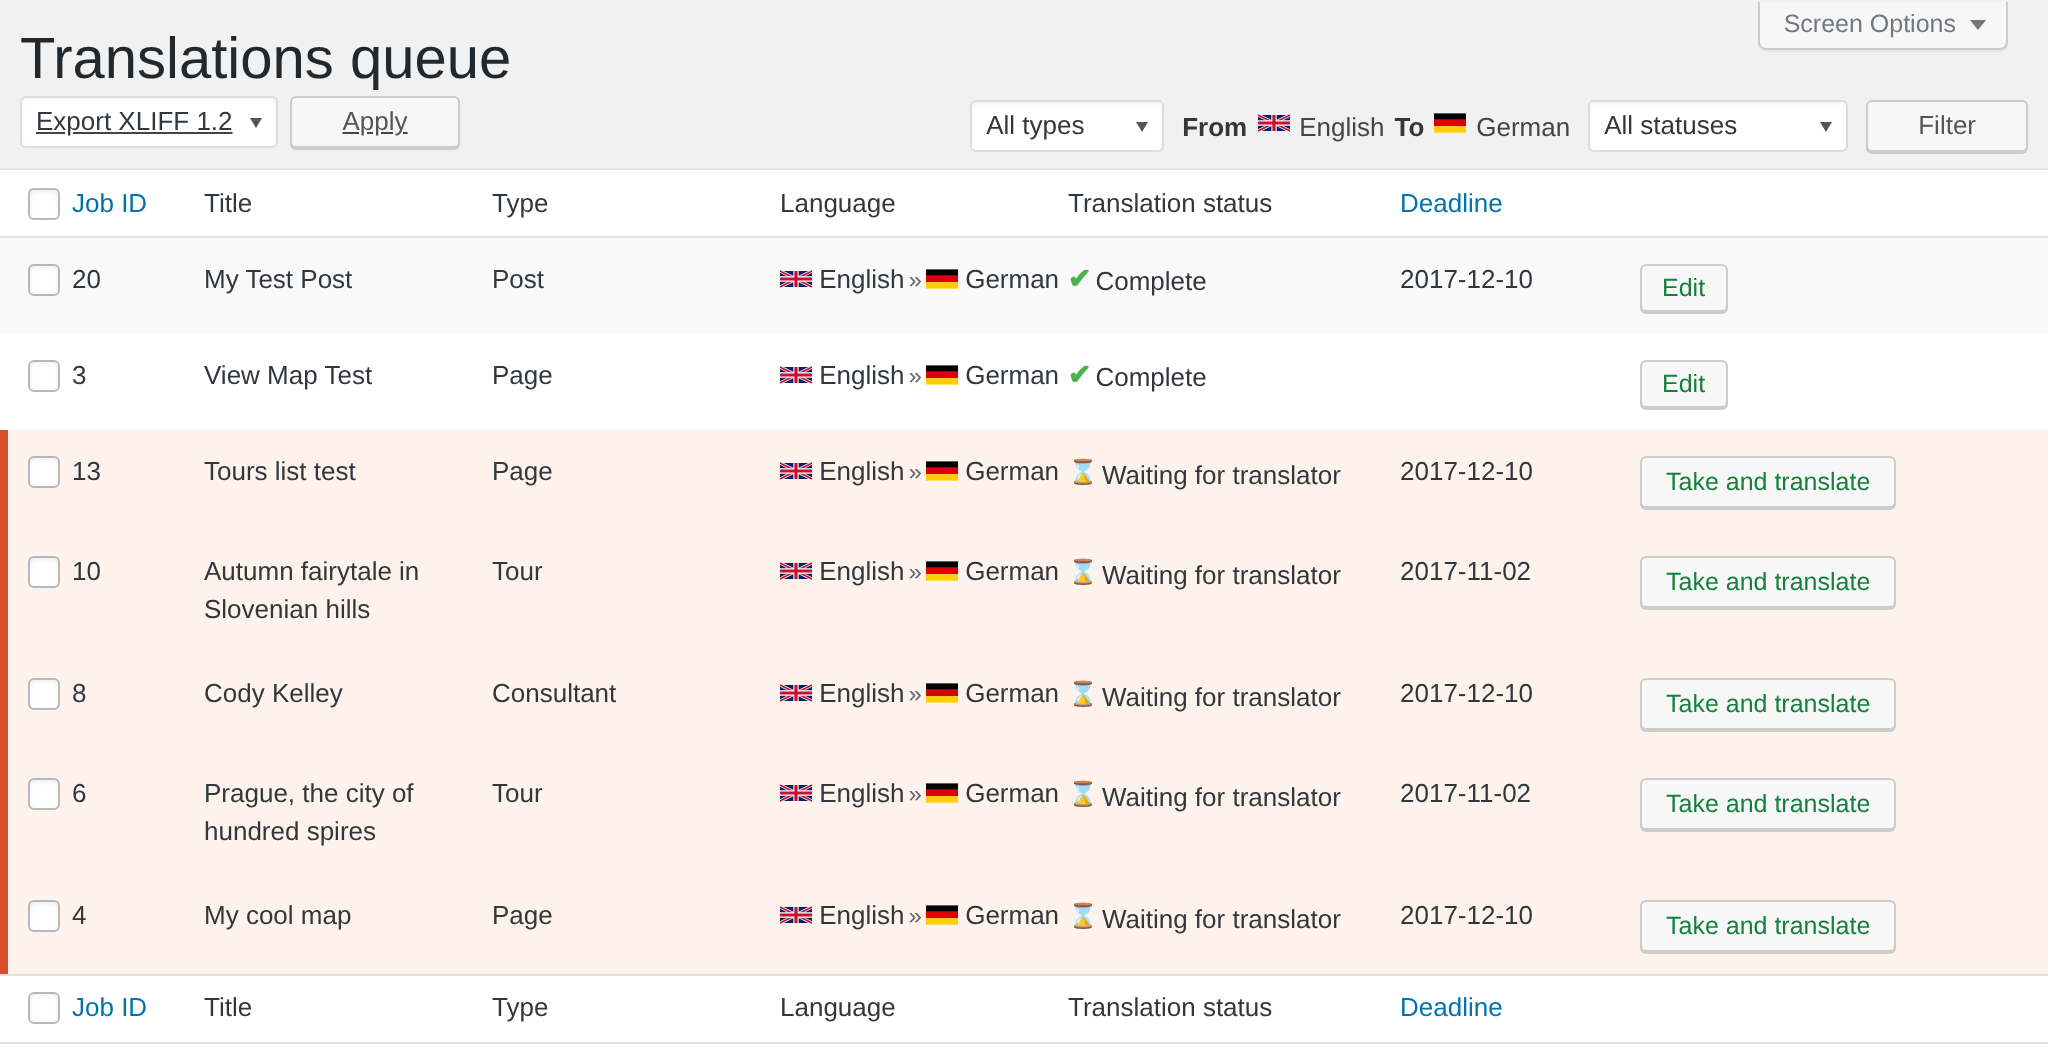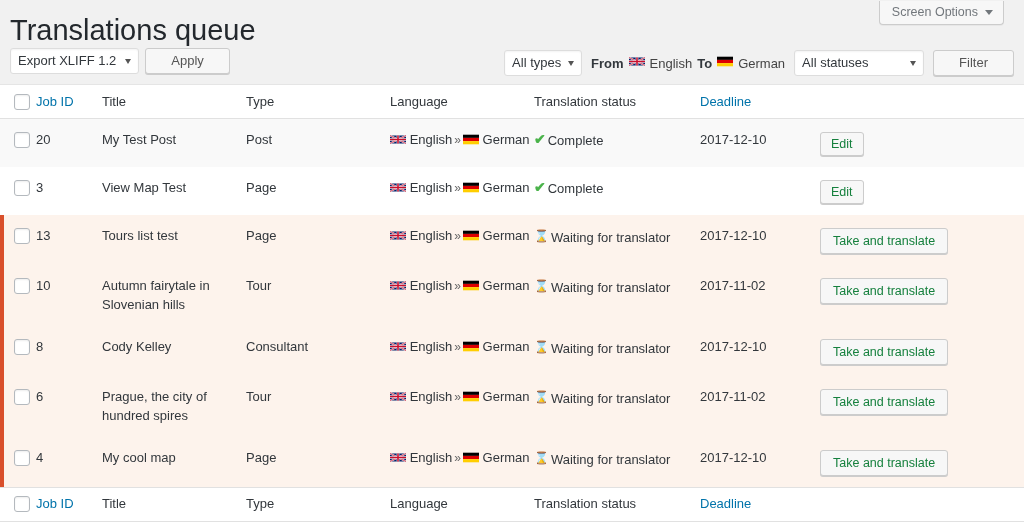--- a/index.html
+++ b/index.html
@@ -69,20 +69,21 @@
     top: 48px;
     height: 30px;
     padding: 0 10px;
   }
   .bulk-group {
     position: absolute;
     left: 10px; top: 0;
     display: flex;
     align-items: center;
     gap: 6px;
+    text-decoration: underline;
   }
   select.wp-select, .fake-select {
     -webkit-appearance: none;
     appearance: none;
     background: #fff;
     border: 1px solid #ddd;
     border-radius: 3px;
     box-shadow: 0 1px 2px rgba(0,0,0,.05) inset;
     color: #32373c;
     font-family: inherit;
@@ -278,21 +279,21 @@
   <div class="bulk-group">
     <div class="fake-select">
       <span>Export XLIFF 1.2</span>
       <span class="sel-caret"></span>
     </div>
     <button class="btn">Apply</button>
   </div>
 
   <div class="filters-group">
 
-    <div class="fake-select" style="width:78px">
+    <div class="fake-select" style="width:97px">
       <span>All types</span>
       <span class="sel-caret"></span>
     </div>
 
     <div class="lang-pair">
       <b>From</b>
       <svg class="flag" viewBox="0 0 60 30">
         <rect width="60" height="30" fill="#012169"></rect>
         <path d="M0,0 L60,30 M60,0 L0,30" stroke="#fff" stroke-width="6"></path>
         <path d="M0,0 L60,30 M60,0 L0,30" stroke="#C8102E" stroke-width="3"></path>

